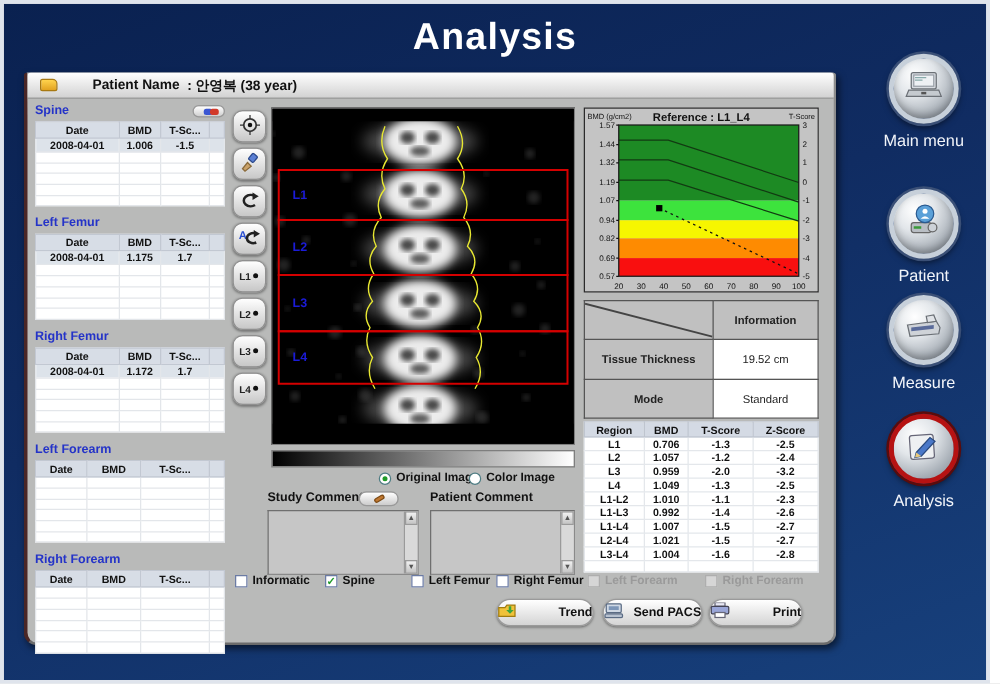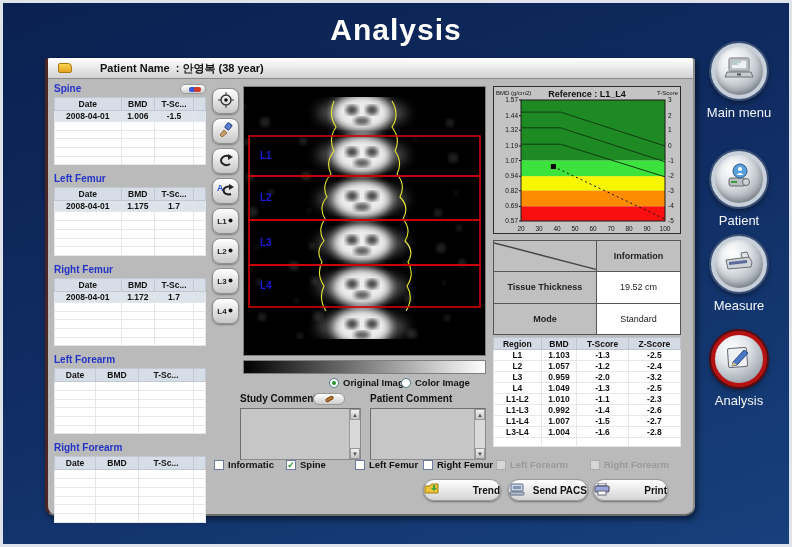--- a/index.html
+++ b/index.html
@@ -2,21 +2,21 @@
 <html><head>
 <meta charset="utf-8">
 <style>
   * { margin:0; padding:0; box-sizing:border-box; font-family:"Liberation Sans", sans-serif; }
   html,body { width:800px; height:547px; }
   .screen { position:relative; width:792px; height:547px; overflow:hidden;
             background:linear-gradient(160deg,#0a2150 0%, #102c62 45%, #17407c 100%);
             border:3px solid #dfe4ec; }
   .page-title { position:absolute; top:10px; left:0; width:100%; text-align:center;
                 color:#fff; font-size:30px; font-weight:bold; letter-spacing:1px; }
-  .main-panel { position:absolute; left:42px; top:55px; width:650px; height:458px;
+  .main-panel { position:absolute; left:16px; top:55px; width:650px; height:458px;
                 background:#b9bab9; border-left:3px solid #4a2626; border-bottom:2px solid #6b6b6b;
                 border-right:2px solid #8c8c8c; border-radius:3px 3px 10px 10px;
                 box-shadow:2px 3px 6px rgba(0,0,0,.55); }
   .patient-header { position:absolute; left:0; top:0; width:100%; height:21px;
                     background:linear-gradient(180deg,#ffffff,#d2d2d2);
                     border-bottom:1px solid #8a8a8a; border-radius:3px 3px 0 0;
                     display:flex; align-items:center; }
   .folder-glyph { width:14px; height:10px; margin-left:10px; background:linear-gradient(180deg,#ffd34d,#e2a321);
                   border:1px solid #a87912; border-radius:2px 4px 2px 2px; }
   .patient-label { font-size:11px; font-weight:bold; color:#111; margin-left:28px; }
@@ -691,21 +691,21 @@
     <table class="region-table" id="regionTable">
         <tbody>
           <tr>
             <th>Region</th>
             <th>BMD</th>
             <th>T-Score</th>
             <th>Z-Score</th>
           </tr>
           <tr>
             <td>L1</td>
-            <td>1.103</td>
+            <td>0.706</td>
             <td>-1.3</td>
             <td>-2.5</td>
           </tr>
           <tr>
             <td>L2</td>
             <td>1.057</td>
             <td>-1.2</td>
             <td>-2.4</td>
           </tr>
           <tr>
@@ -728,20 +728,26 @@
           </tr>
           <tr>
             <td>L1-L3</td>
             <td>0.992</td>
             <td>-1.4</td>
             <td>-2.6</td>
           </tr>
           <tr>
             <td>L1-L4</td>
             <td>1.007</td>
+            <td>-1.5</td>
+            <td>-2.7</td>
+          </tr>
+          <tr>
+            <td>L2-L4</td>
+            <td>1.021</td>
             <td>-1.5</td>
             <td>-2.7</td>
           </tr>
           <tr>
             <td>L3-L4</td>
             <td>1.004</td>
             <td>-1.6</td>
             <td>-2.8</td>
           </tr>
           <tr>

